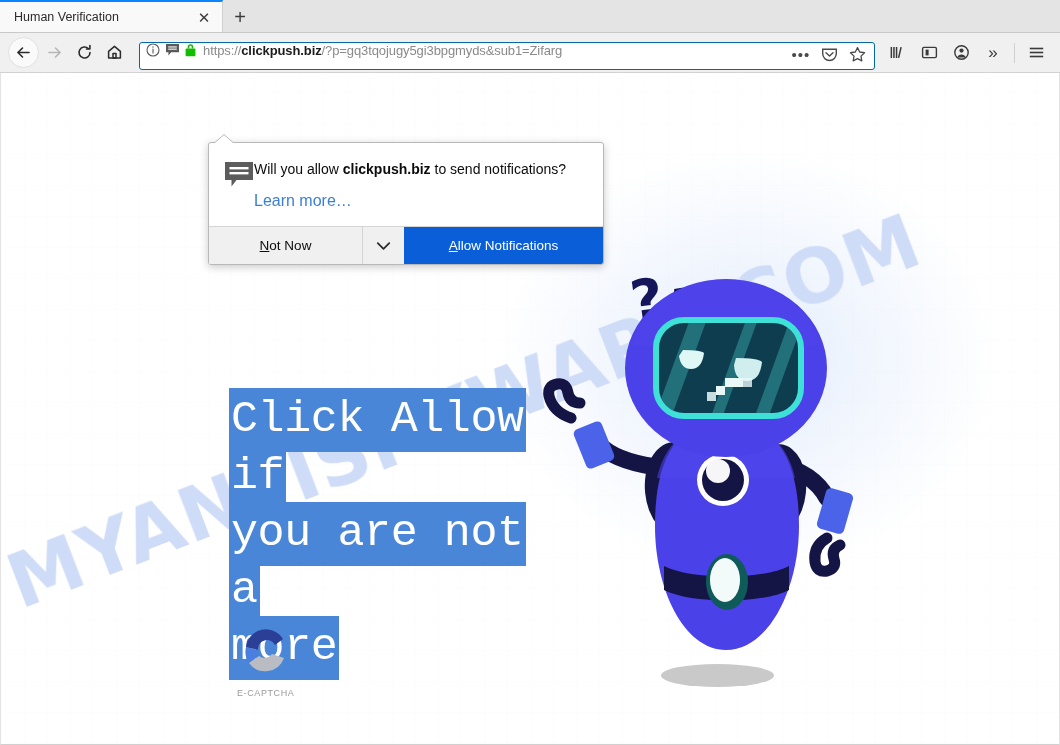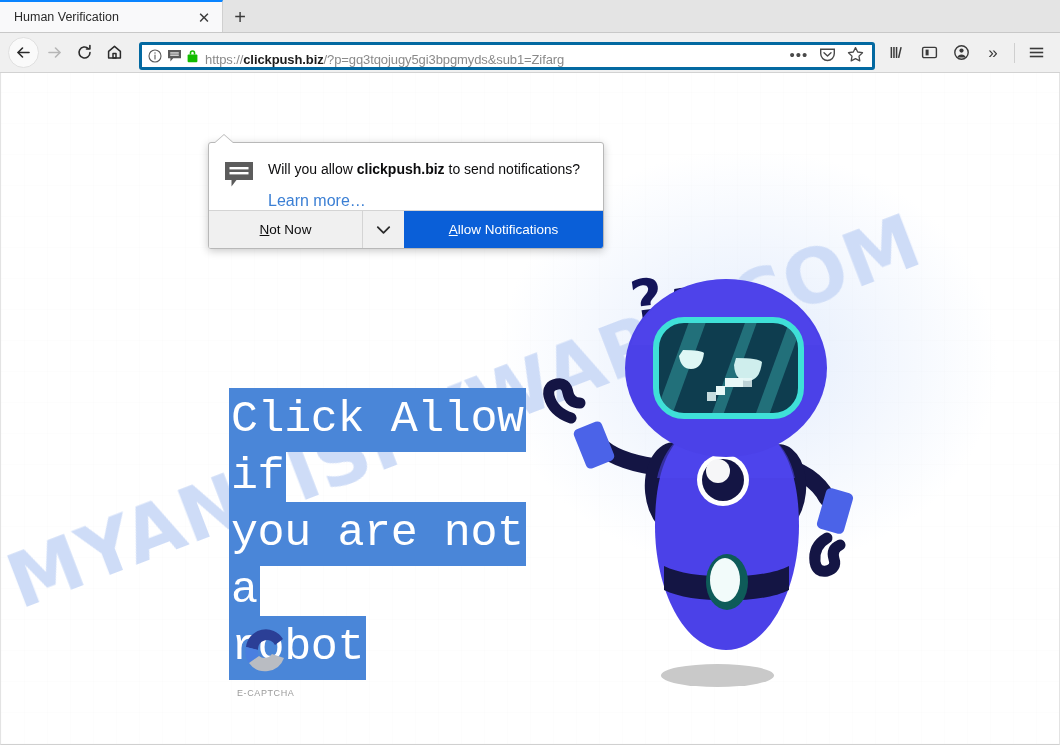--- a/index.html
+++ b/index.html
@@ -91,24 +91,24 @@
   }
   .navbtn.disabled { color: #b6b6b6; }
   .navbtn svg { display: block; }
 
   
   .urlbar {
     flex: 1;
     height: 28px;
     margin: 6px 6px 0 10px;
     background: #ffffff;
-    border: 3px solid #0369a1;
+    border: 1px solid #0369a1;
     border-radius: 3px;
     display: flex;
-    align-items: flex-end;
+    align-items: flex-start;
     padding: 0 4px 0 6px;
     min-width: 0;
   }
   .identity {
     display: flex; align-items: center; gap: 5px;
     flex: none; padding-right: 7px;
   }
   .url-text {
     flex: 1;
     font-size: 13px;
@@ -240,22 +240,21 @@
     left: 214px; top: 62px;
     width: 0; height: 0;
     border-left: 9px solid transparent;
     border-right: 9px solid transparent;
     border-bottom: 8px solid #ffffff;
     z-index: 21;
     filter: drop-shadow(0 -1px 0 #b8b8b8);
   }
   .dh-body {
     display: flex;
-    padding: 16px 16px 0 15px;
-    gap: 14px;
+    padding: 16px 16px 16px 15px;
   }
   .dh-icon { flex: none; margin-top: 2px; }
   .dh-textwrap { flex: 1; }
   .dh-question {
     font-size: 14px;
     color: #0c0c0d;
     line-height: 20px;
   }
   .dh-question b { font-weight: 700; }
   .dh-link {
@@ -495,21 +494,21 @@
             <rect x="176" y="134" width="9" height="9" opacity=".85"></rect>
           </g>
         </g>
       </svg>
     </div>
     <div class="shadow"></div>
 
     <div class="headline">
       <span class="hl">Click Allow if</span><br>
       <span class="hl">you are not a</span><br>
-      <span class="hl">robot</span>
+      <span class="hl">more</span>
     </div>
 
     <div class="captcha">
       <svg width="58" height="52" viewBox="0 0 58 52">
         <path d="M46 14 A20 20 0 0 0 9 22 L21 25 A9 9 0 0 1 38 20 Z" fill="#2b3f96"></path>
         <path d="M9 22 A20 20 0 0 0 12 38 L22 31 A9 9 0 0 1 21 25 Z" fill="#4a7fe0"></path>
         <path d="M12 38 A20 20 0 0 0 47 33 L35 29 A9 9 0 0 1 22 31 Z" fill="#b9bcc2"></path>
       </svg>
       <div class="captcha-label">E-CAPTCHA</div>
     </div>

